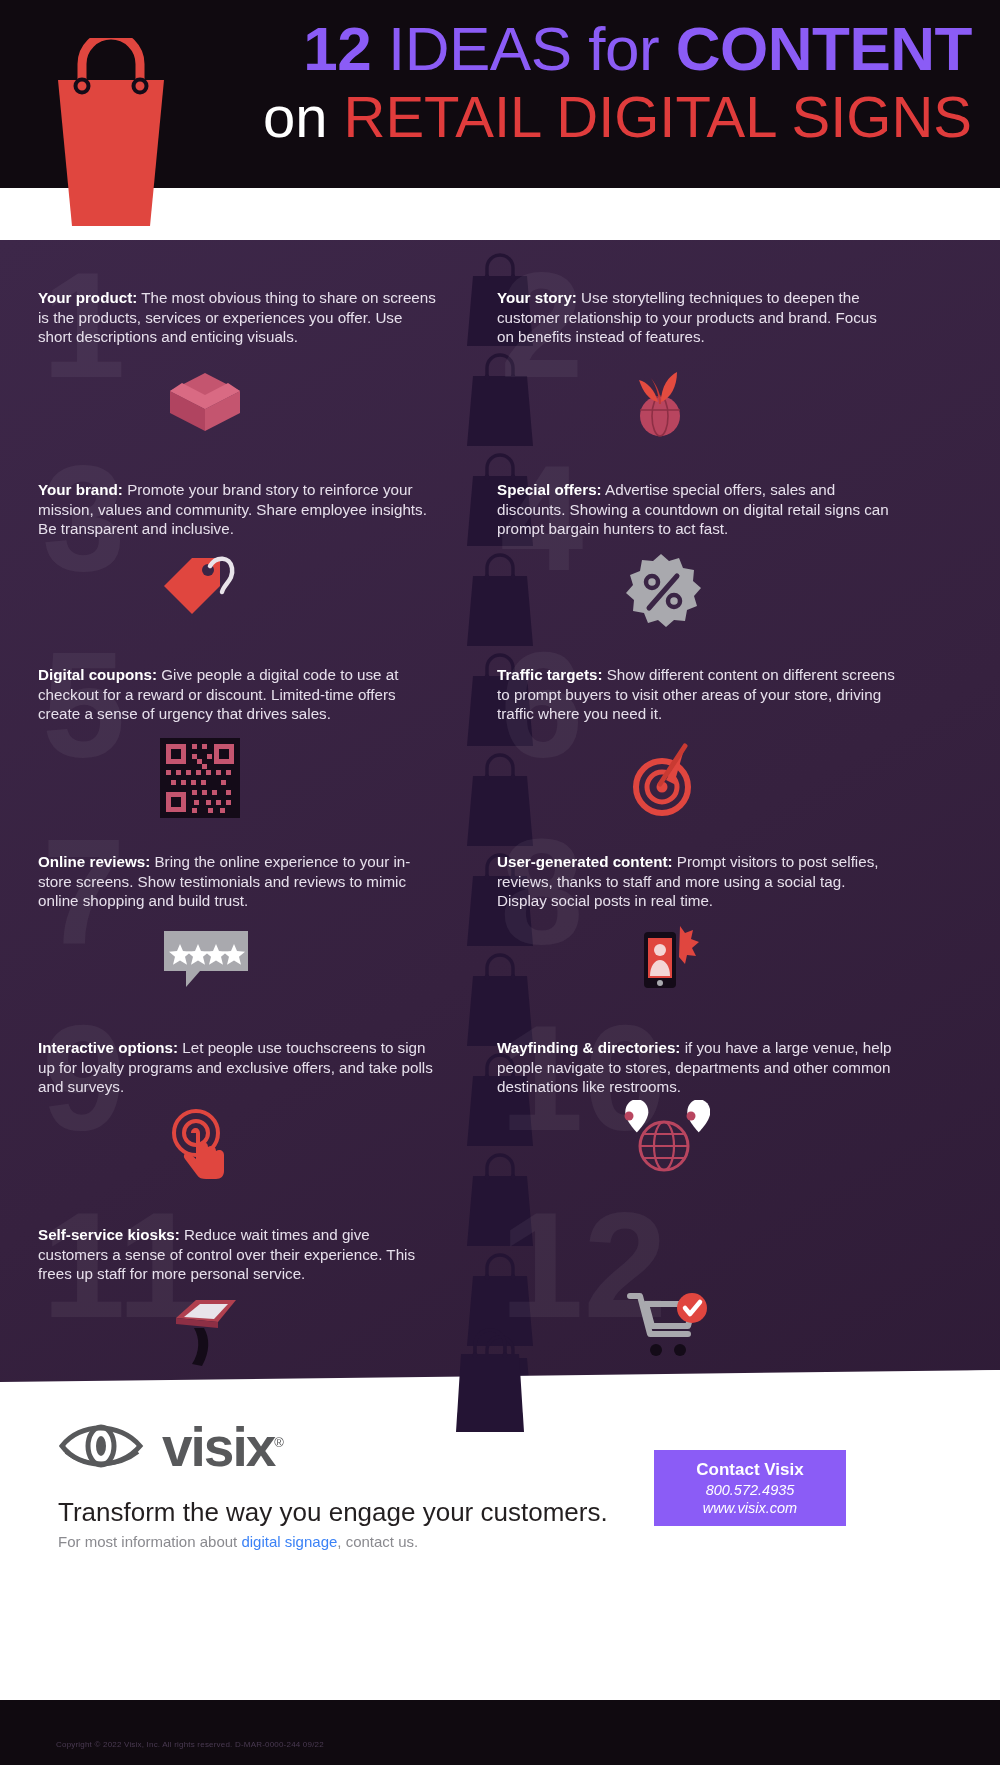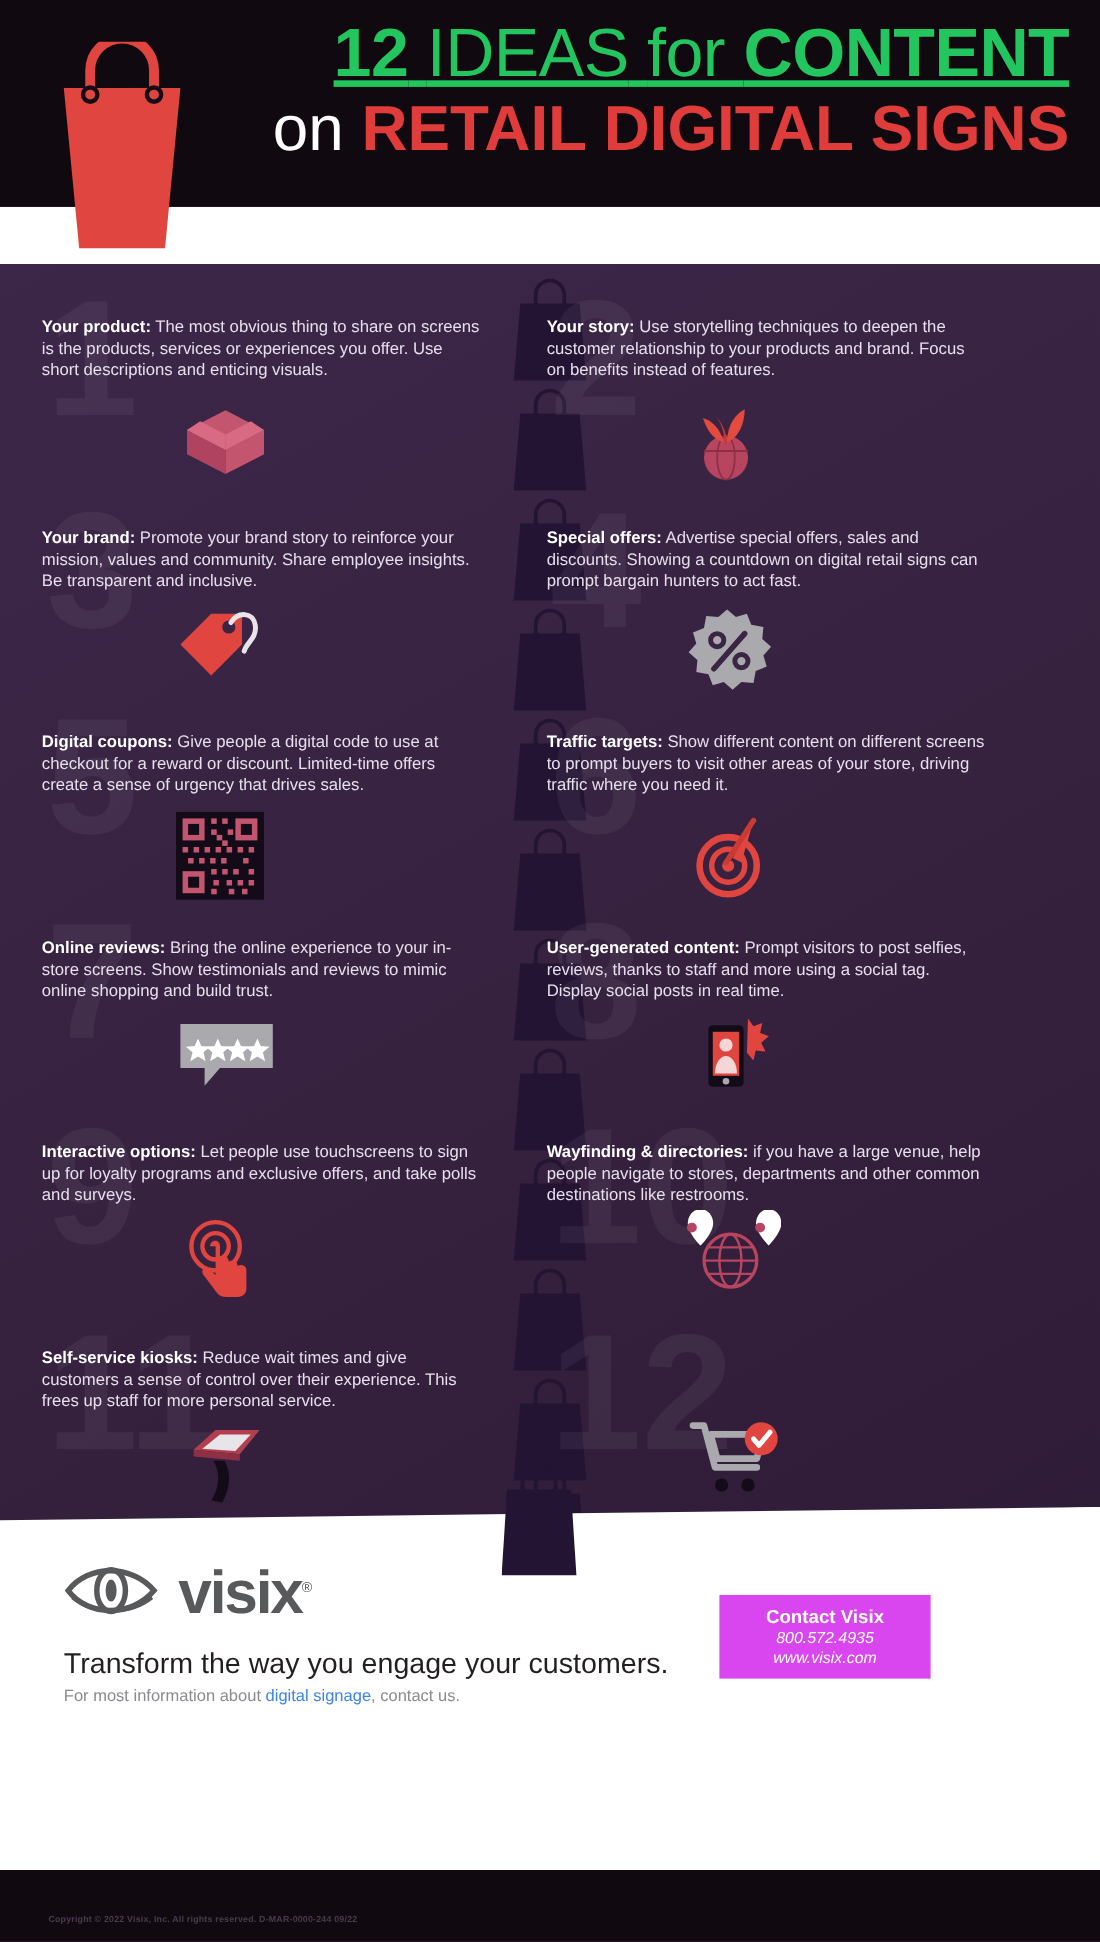--- a/index.html
+++ b/index.html
@@ -26,36 +26,35 @@
   .title-wrap {
     position: absolute;
     right: 28px; top: 14px;
     width: 790px;
     text-align: right;
   }
   .title-line1 {
     font-family: "Liberation Sans Narrow", "Liberation Sans", sans-serif;
     font-size: 62px;
     line-height: 70px;
-    color: #22c55e;
+    color: #8b5cf6;
     letter-spacing: -0.5px;
     white-space: nowrap;
-    text-decoration: underline;
   }
   .t-bold { font-weight: 700; }
   .t-light { font-weight: 300; }
   .title-line2 {
     font-family: "Liberation Sans Narrow", "Liberation Sans", sans-serif;
     font-size: 58px;
     line-height: 66px;
     color: #ffffff;
     font-weight: 300;
     white-space: nowrap;
   }
-  .t-red { color: #e03c3c; font-weight: 700; }
+  .t-red { color: #e03c3c; font-weight: 400; }
 
   
   .hero-bag {
     position: absolute;
     left: 52px; top: 38px;
     width: 118px; height: 188px;
     z-index: 6;
   }
 
   
@@ -205,21 +204,21 @@
     color: #8a8a8f;
     z-index: 8;
     white-space: nowrap;
   }
   .subline .lnk { color: #3b82f6; }
 
   .contact-box {
     position: absolute;
     left: 654px; top: 1450px;
     width: 192px; height: 76px;
-    background: #d946ef;
+    background: #8b5cf6;
     z-index: 8;
     text-align: center;
     padding-top: 9px;
   }
   .contact-title {
     font-size: 17px; font-weight: 700; color: #ffffff;
     line-height: 22px;
   }
   .contact-line {
     font-size: 14.5px; color: #ffffff; line-height: 18px; font-style: italic;
@@ -227,26 +226,25 @@
 
   .footer-black {
     position: absolute;
     left: 0; top: 1700px;
     width: 1000px; height: 65px;
     background: #100a10;
     z-index: 8;
   }
   .copyright {
     position: absolute;
-    left: 44px; top: 1740px;
+    left: 56px; top: 1740px;
     font-size: 8px;
     color: #4a3a52;
     z-index: 9;
     letter-spacing: 0.2px;
-    font-weight: bold;
   }
 </style>
 </head>
 <body>
 
 <div id="page">
 
   <div class="body-bg"></div>
 
   <div class="center-bags">

